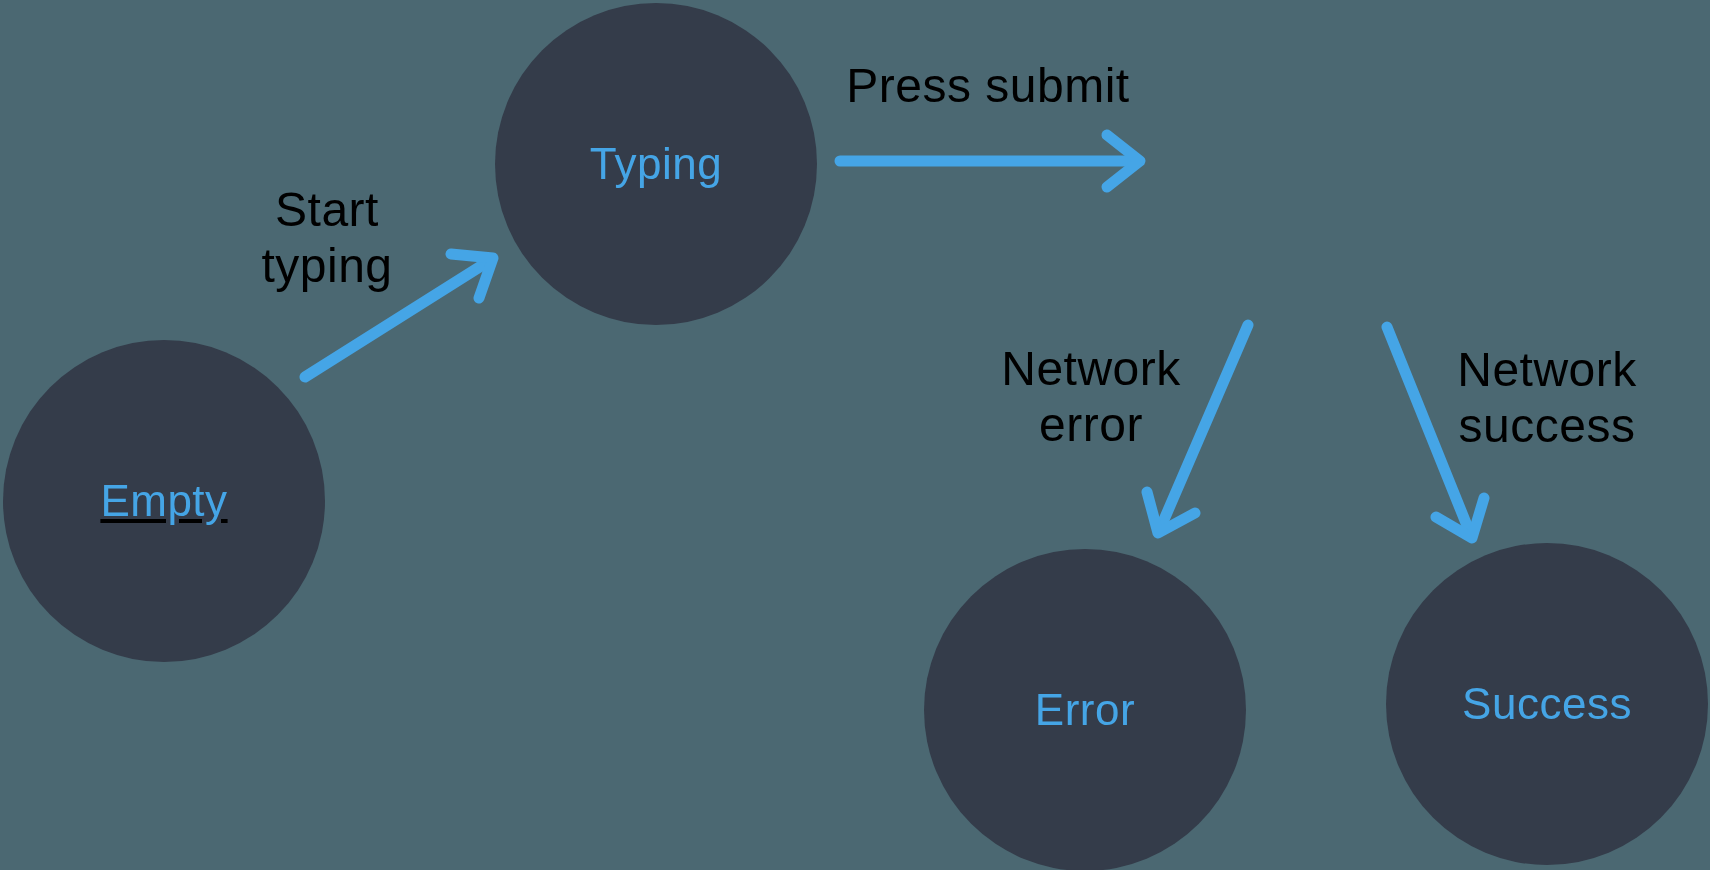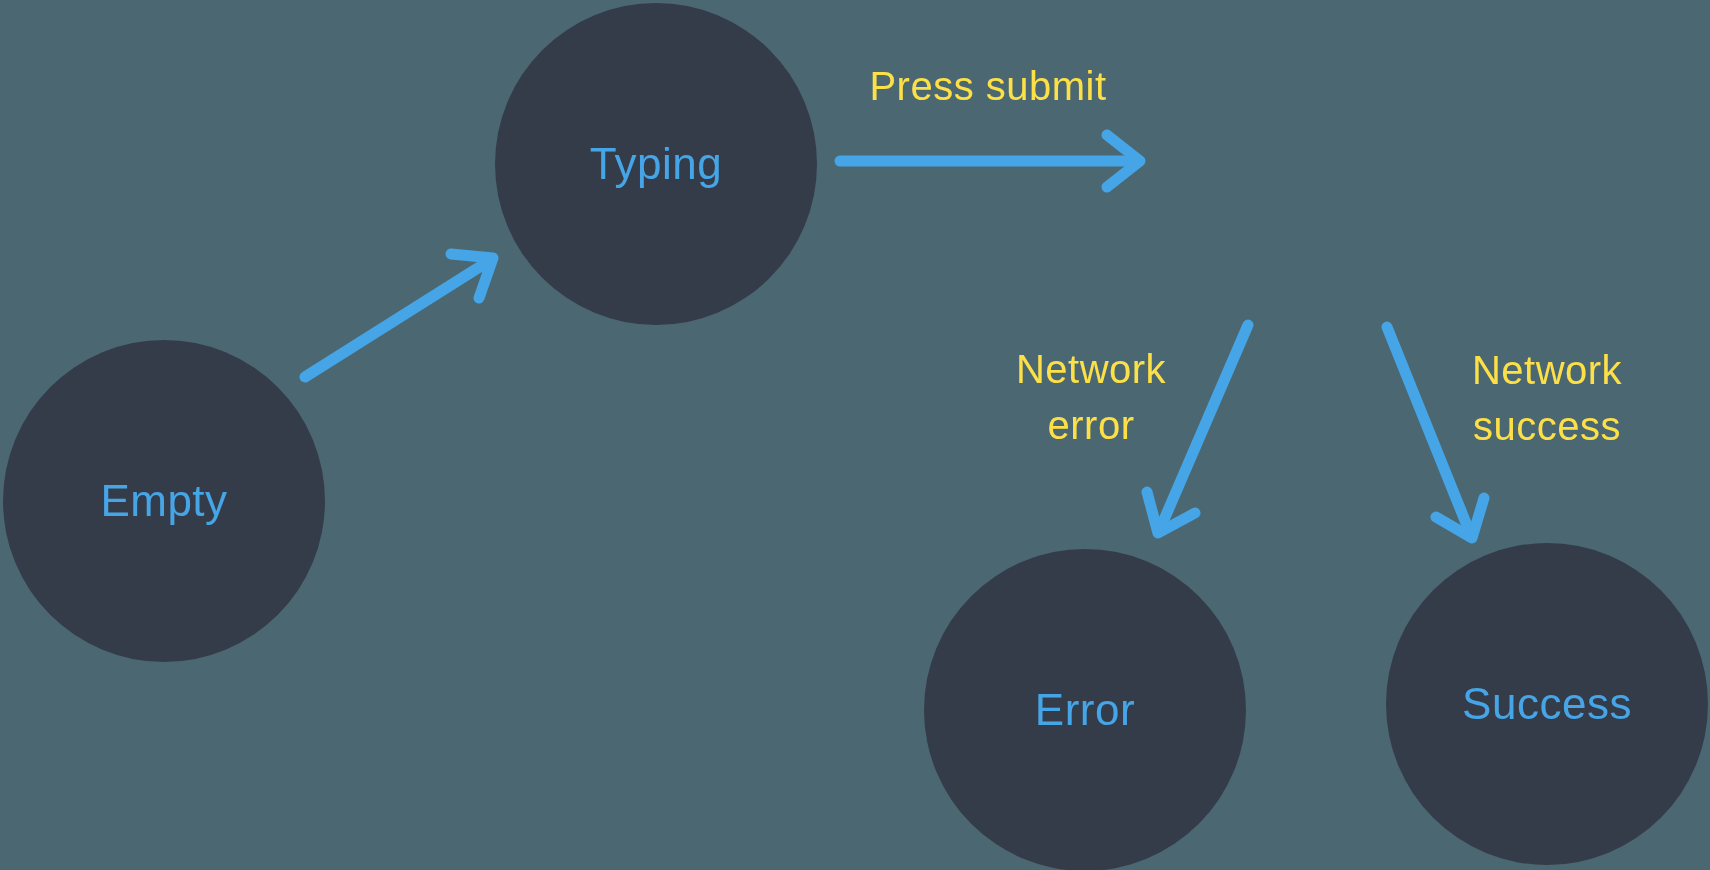--- a/index.html
+++ b/index.html
@@ -25,31 +25,31 @@
     align-items: center;
     justify-content: center;
   }
   .node-label {
     color: #45A5E6;
     font-size: 44px;
     font-weight: 500;
     letter-spacing: 0.5px;
     text-align: center;
   }
-  #node-empty      { left: 3px;    top: 340px; }
+  #node-empty      { left: 3px;    top: 340px; text-decoration: underline; }
   #node-typing     { left: 495px;  top: 3px;   }
   #node-submitting { left: 1165px; top: 3px;   }
   #node-error      { left: 924px;  top: 549px; }
   #node-success    { left: 1386px; top: 543px; }
 
   .edge-label {
     position: absolute;
     transform: translate(-50%, -50%);
-    color: #fde047;
-    font-size: 40px;
+    color: #000000;
+    font-size: 48px;
     font-weight: 500;
     letter-spacing: 0.5px;
     text-align: center;
     white-space: pre-line;
     line-height: 56px;
   }
   #label-start-typing    { left: 327px;  top: 238px; }
   #label-press-submit    { left: 988px;  top: 86px;  }
   #label-network-error   { left: 1091px; top: 397px; }
   #label-network-success { left: 1547px; top: 398px; }
@@ -108,20 +108,22 @@
 
 
   <div class="node" id="node-error">
     <span class="node-label">Error</span>
   </div>
 
   <div class="node" id="node-success">
     <span class="node-label">Success</span>
   </div>
 
+  <div class="edge-label" id="label-start-typing">Start
+typing</div>
 
   <div class="edge-label" id="label-press-submit">Press submit</div>
 
   <div class="edge-label" id="label-network-error">Network
 error</div>
 
   <div class="edge-label" id="label-network-success">Network
 success</div>
 
 </div>

